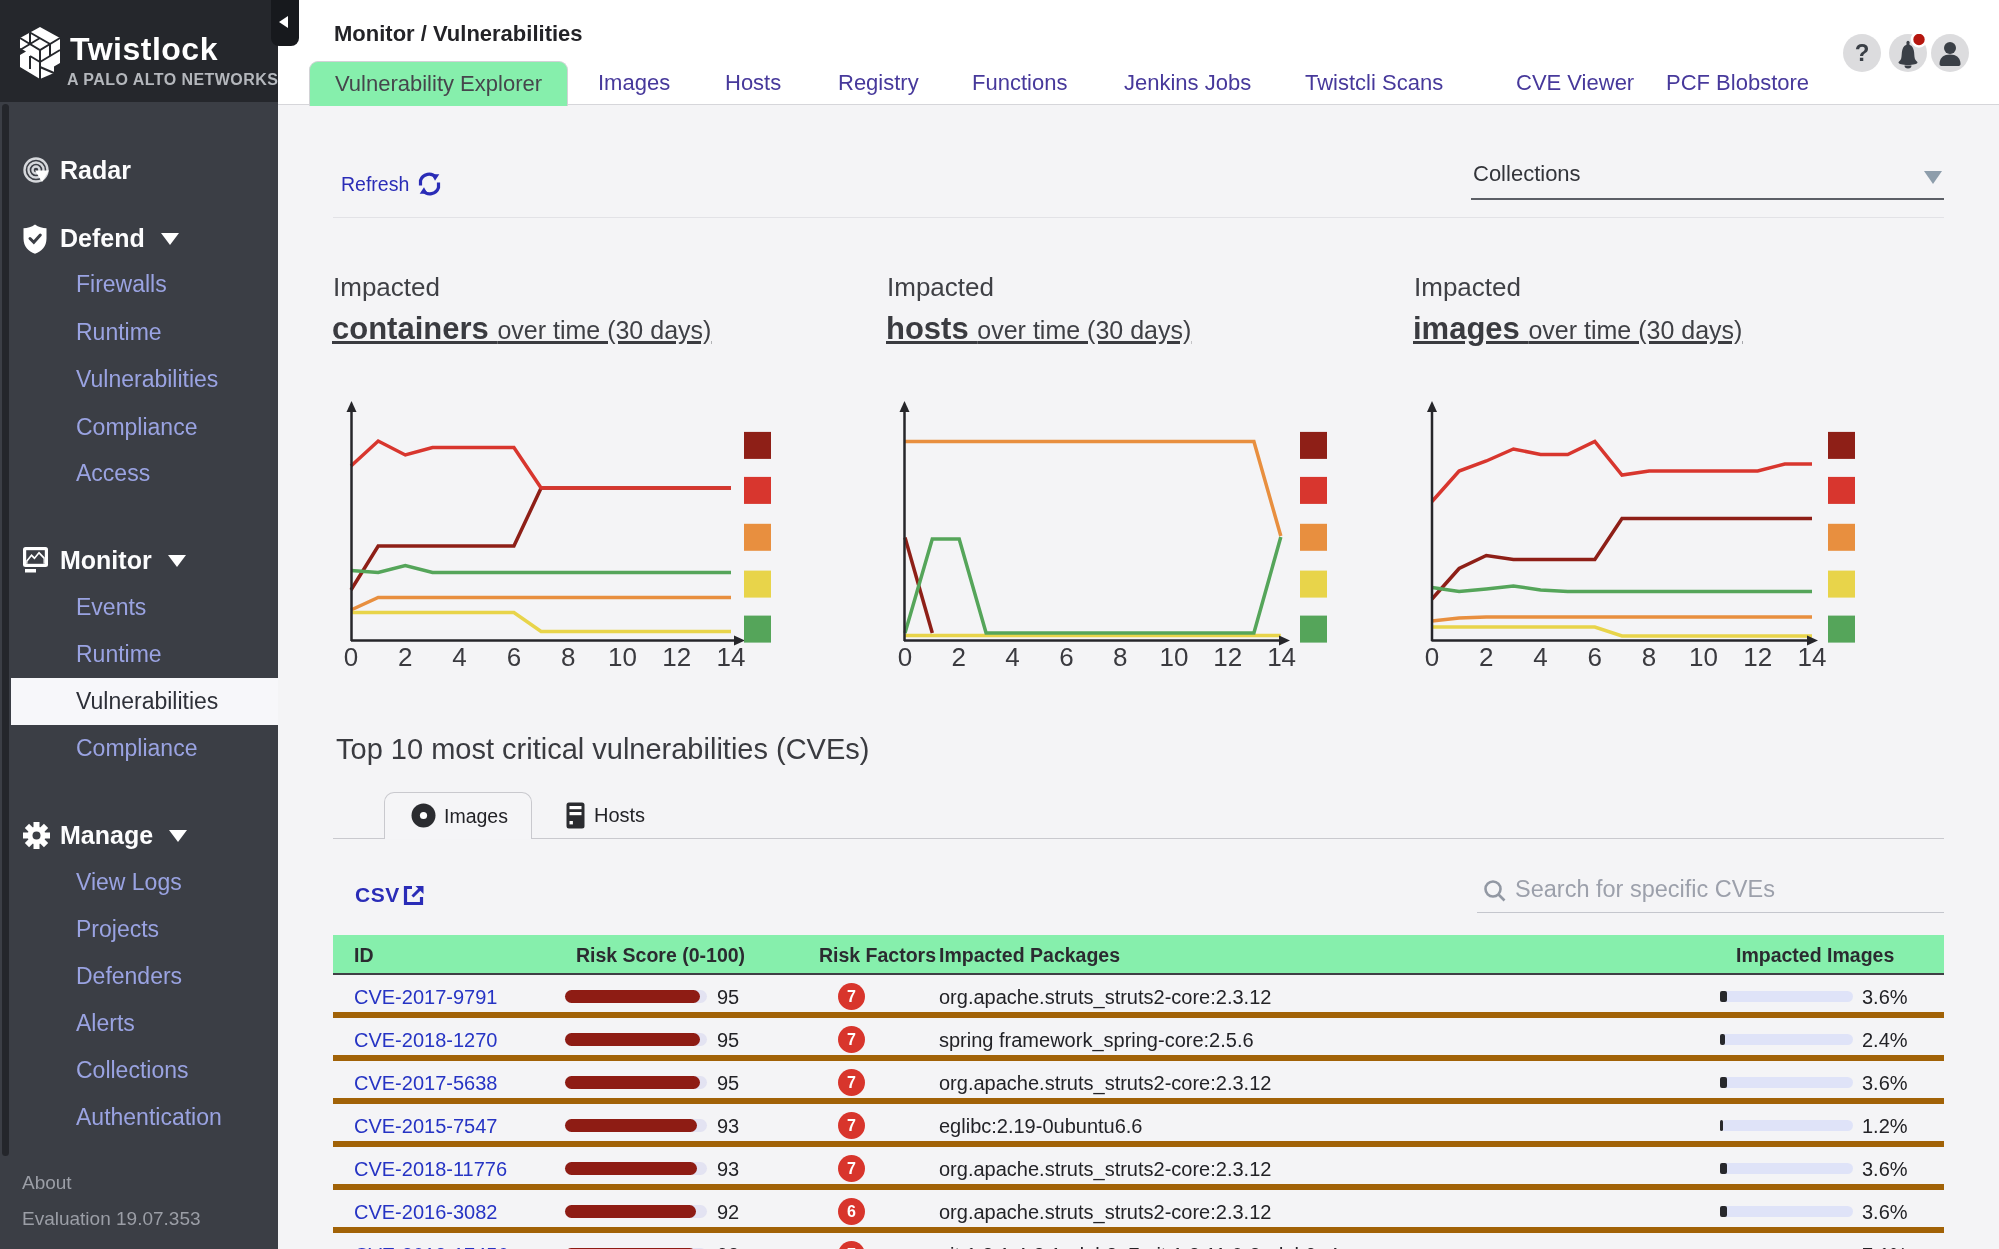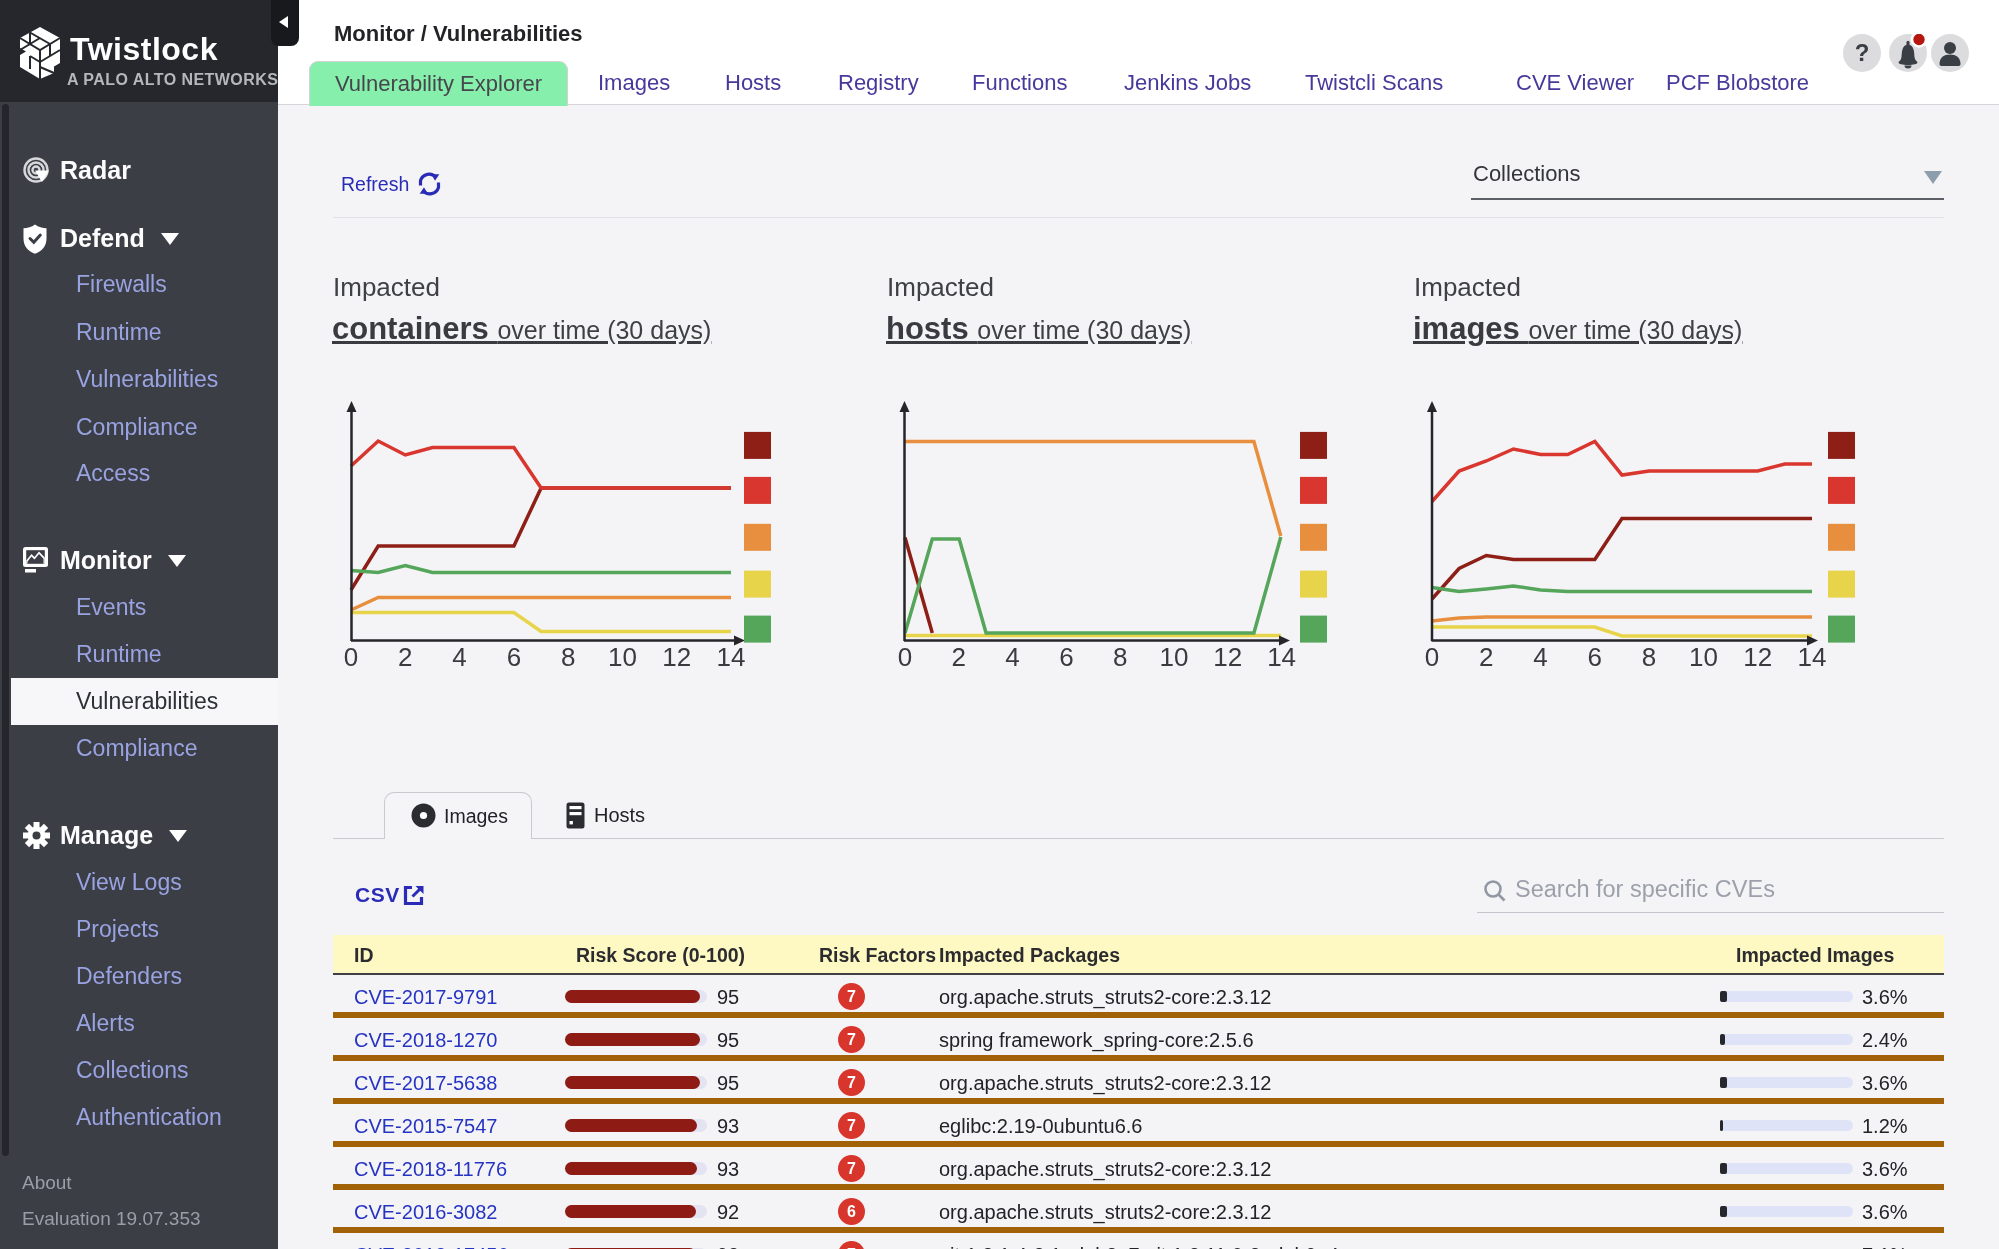--- a/index.html
+++ b/index.html
@@ -37,21 +37,21 @@
 .h2 { position:absolute; left:336px; top:733px; font-size:29px; color:#3a3b40; }
 
 .stab-line { position:absolute; left:333px; top:838px; width:1611px; height:1px; background:#c9c9ce; }
 .stab { position:absolute; left:384px; top:792px; width:148px; height:47px; background:#f5f5f7; border:1px solid #c9c9ce; border-bottom:none; border-radius:10px 10px 0 0; z-index:3; }
 .stab-txt { position:absolute; left:59px; top:12px; font-size:19.5px; color:#232327; }
 .hosts-txt { position:absolute; left:594px; top:804px; font-size:20px; color:#232327; }
 .csv { position:absolute; left:355px; top:883px; font-size:21px; font-weight:bold; color:#2a2cb7; letter-spacing:0.5px; }
 .search-ph { position:absolute; left:1515px; top:876px; font-size:23.5px; color:#9ca0ab; }
 .search-line { position:absolute; left:1477px; top:912px; width:467px; height:1px; background:#c4c6cd; }
 
-.thead { position:absolute; left:333px; top:935px; width:1611px; height:40px; background:#fef9c3; border-bottom:2px solid #3f3f45; }
+.thead { position:absolute; left:333px; top:935px; width:1611px; height:40px; background:#86efac; border-bottom:2px solid #3f3f45; }
 .th { position:absolute; top:9px; font-size:19.5px; font-weight:bold; color:#2b2b30; }
 .row { position:absolute; left:333px; width:1611px; height:43px; border-bottom:6px solid #a16207; }
 .cve { position:absolute; left:21px; top:11px; font-size:20px; color:#2634c4; }
 .bar-track { position:absolute; left:232px; top:15px; width:142px; height:13px; border-radius:7px; background:#e3e3f2; }
 .bar-fill { position:absolute; left:0; top:0; height:13px; border-radius:7px; background:#8e1c14; }
 .score { position:absolute; left:384px; top:11px; font-size:20px; color:#232327; }
 .rf { position:absolute; left:505px; top:8px; width:27px; height:27px; border-radius:50%; background:#d8352c; color:#fff; font-size:16px; font-weight:bold; text-align:center; line-height:27px; }
 .pkg { position:absolute; left:606px; top:11px; font-size:20px; color:#232327; }
 .ibar { position:absolute; left:1387px; top:16px; width:133px; height:11px; border-radius:6px; background:#dfe3f8; }
 .itick { position:absolute; left:0px; top:0px; height:11px; border-radius:2px; background:#27282c; }
@@ -264,20 +264,21 @@
         <text x="402" y="271">14</text>
   </g>
   <g>
     <rect x="418" y="36.9" width="27" height="27" fill="#8e1f17"></rect>
     <rect x="418" y="81.9" width="27" height="27" fill="#d8362e"></rect>
     <rect x="418" y="128.8" width="27" height="27" fill="#e88f3f"></rect>
     <rect x="418" y="175.6" width="27" height="27" fill="#e8d44a"></rect>
     <rect x="418" y="220.6" width="27" height="27" fill="#55a55a"></rect>
   </g>
 </svg>
+<div class="h2">Top 10 most critical vulnerabilities (CVEs)</div>
 
 <div class="stab-line"></div>
 <div class="stab">
       <div class="stab-txt">Images</div>
     </div>
 <svg style="position:absolute;left:411px;top:803px;z-index:4;" width="25" height="25" viewBox="0 0 25 25">
   <circle cx="12.5" cy="12.5" r="12" fill="#2b2c30"></circle>
   <circle cx="12.5" cy="12.5" r="3.6" fill="#fff"></circle>
 </svg>
 <svg style="position:absolute;left:566px;top:802px;" width="19" height="27" viewBox="0 0 19 27">

